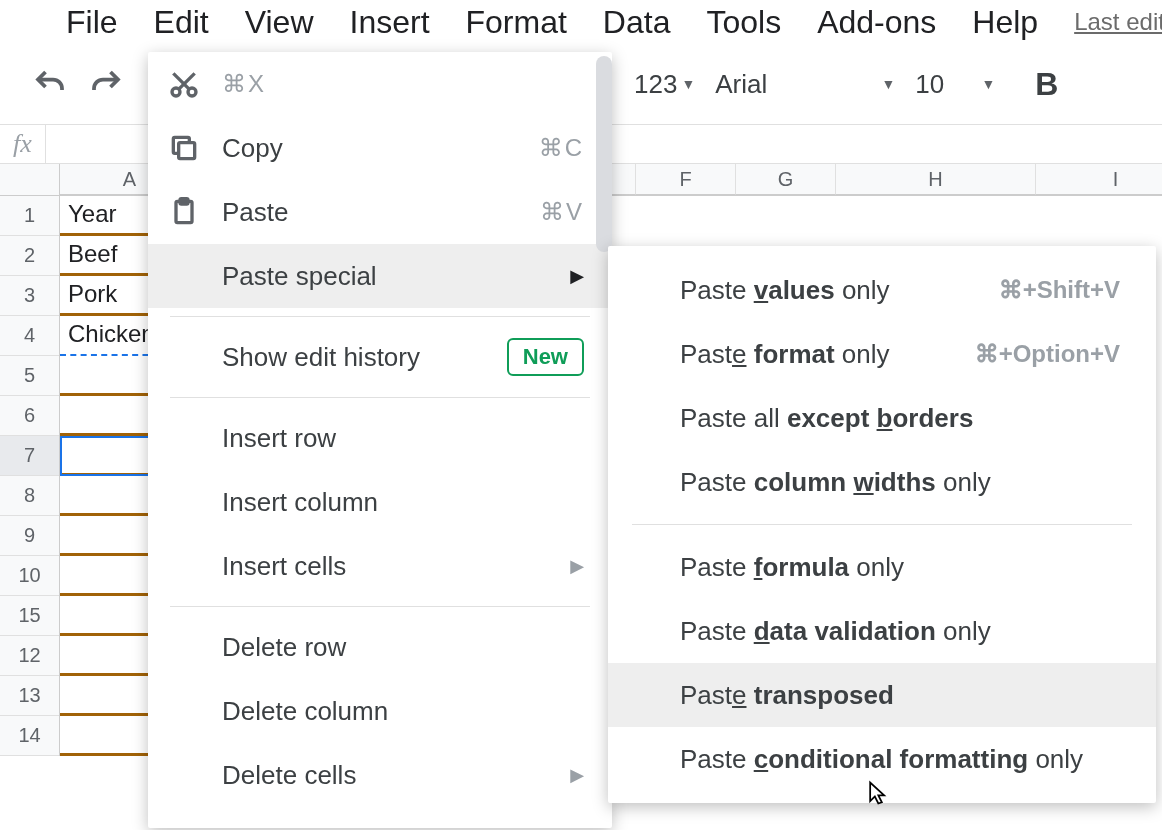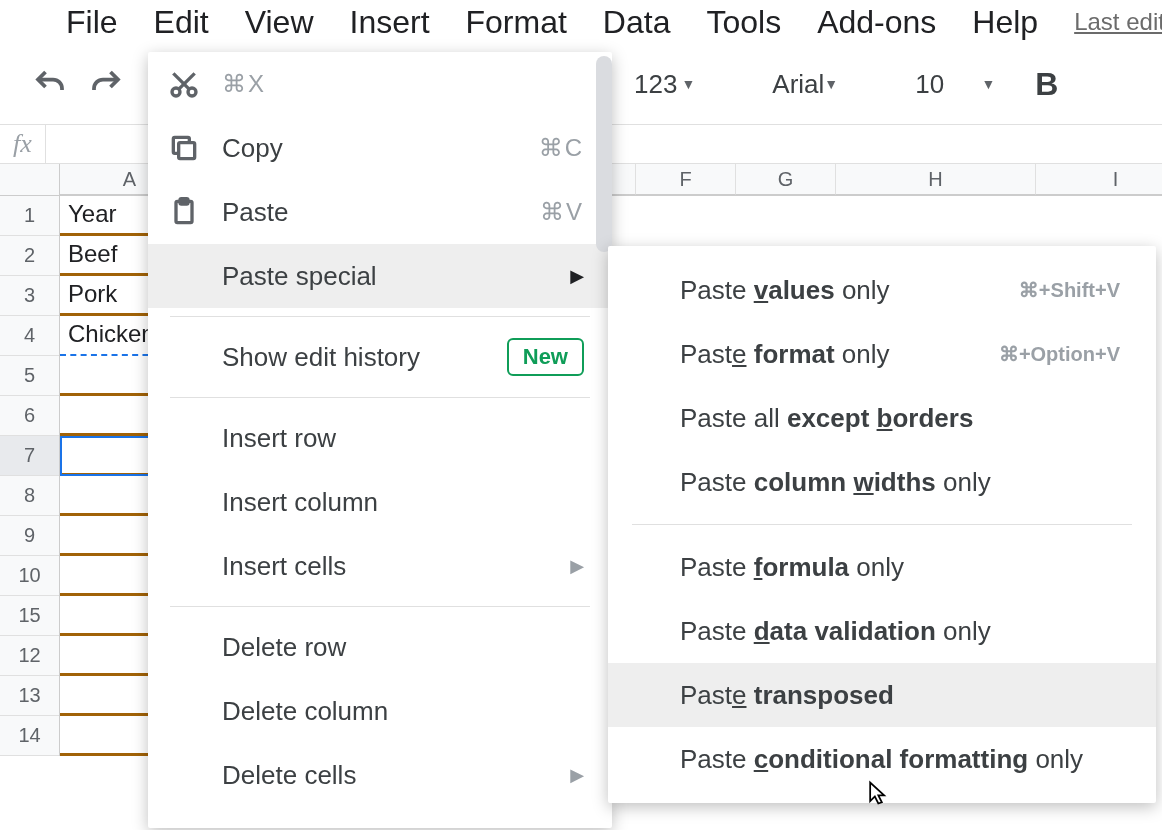--- a/index.html
+++ b/index.html
@@ -77,21 +77,21 @@
     align-items: center;
     gap: 4px;
   }
   .tb-caret { font-size: 14px; color: #5f6368; }
   .tb-font {
     font-size: 26px;
     color: #3c4043;
     width: 180px;
     display: flex;
     align-items: center;
-    justify-content: center;
+    justify-content: space-between;
   }
   .tb-size {
     font-size: 26px;
     color: #3c4043;
     width: 80px;
     display: flex;
     align-items: center;
     justify-content: space-between;
   }
   .tb-bold { font-size: 32px; font-weight: 700; color: #3c4043; margin-left: 20px; }
@@ -235,21 +235,21 @@
   }
   .sm-item {
     display: flex;
     align-items: center;
     height: 64px;
     padding: 0 36px 0 72px;
     cursor: pointer;
   }
   .sm-item.hover { background: #eeeeee; }
   .sm-label { flex: 1; }
-  .sm-shortcut { color: #9aa0a6; font-size: 20px; font-weight: 600; }
+  .sm-shortcut { color: #9aa0a6; font-size: 24px; font-weight: 600; }
   .sm-divider { height: 1px; background: #e0e0e0; margin: 10px 24px; }
   .u { text-decoration: underline; }
   b { font-weight: 700; }
 
   .cursor {
     position: absolute;
     left: 862px;
     top: 778px;
     width: 28px; height: 30px;
     pointer-events: none;

